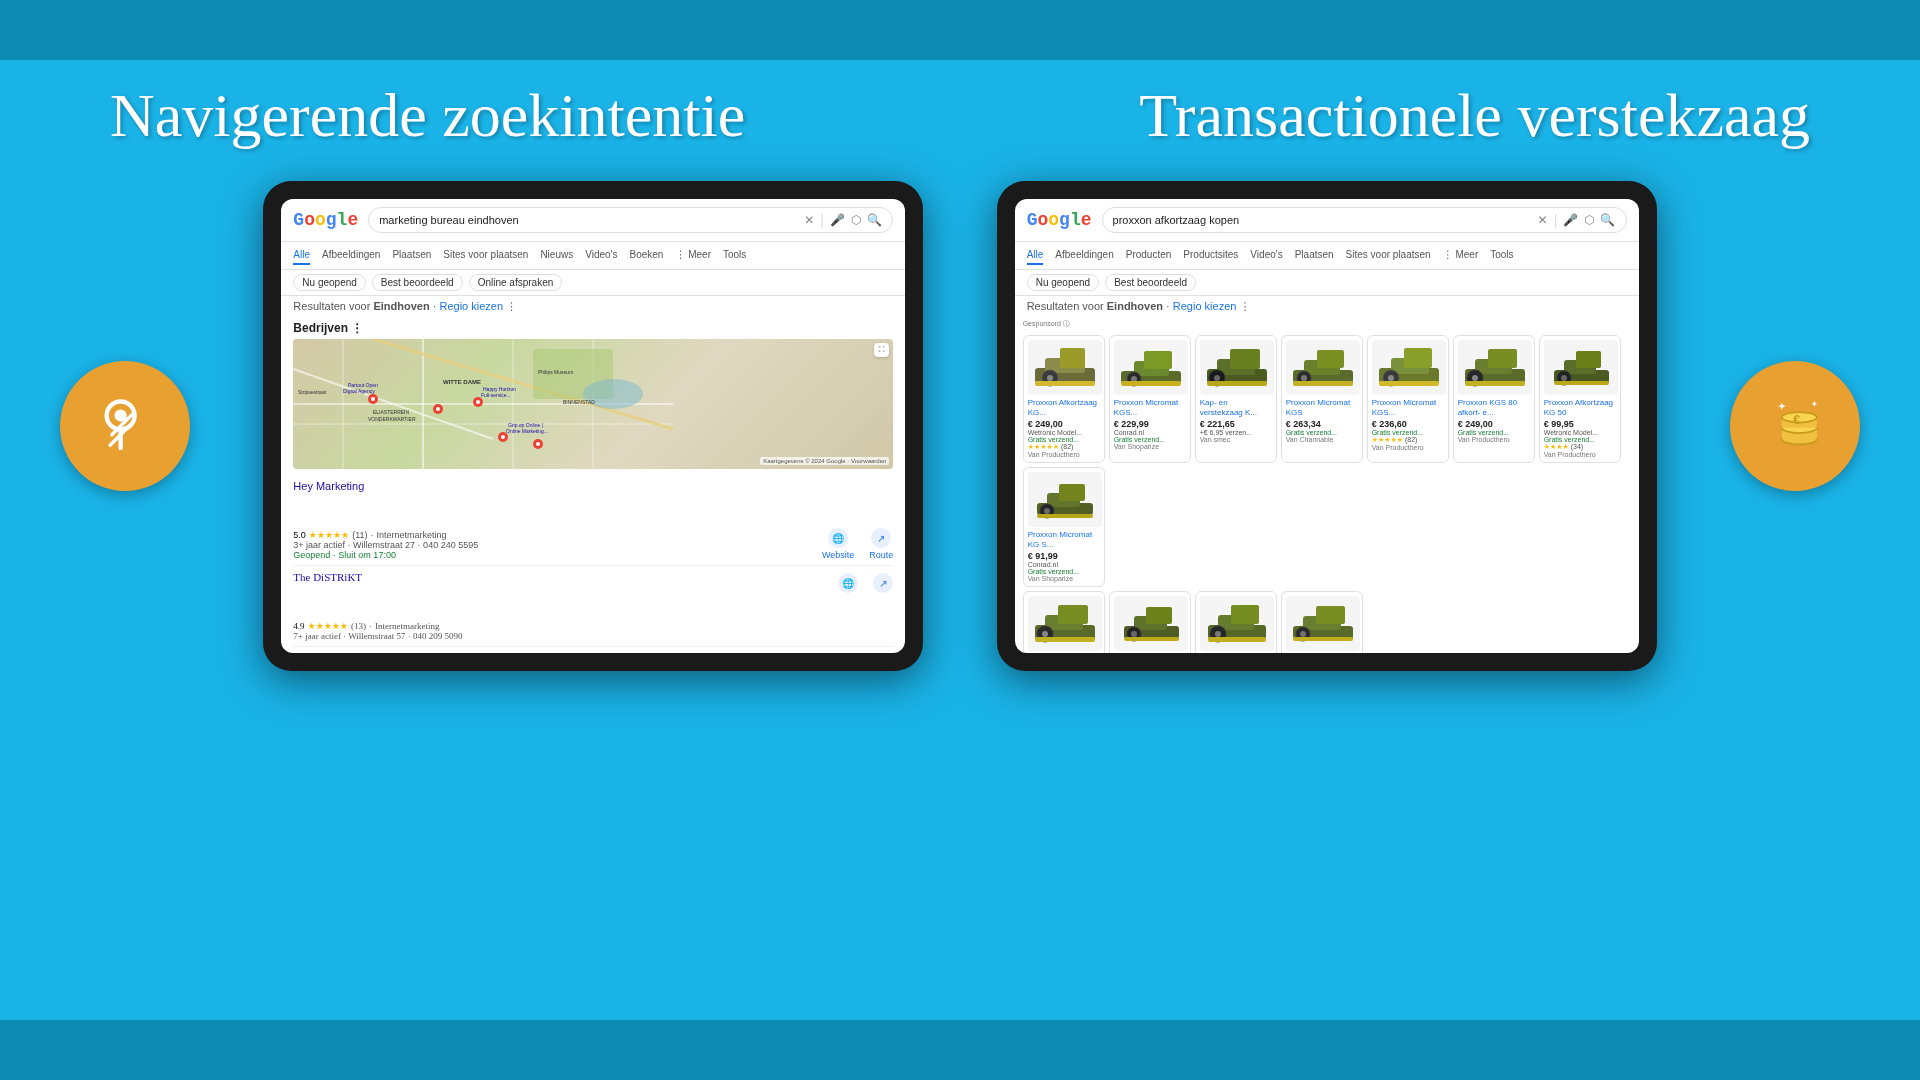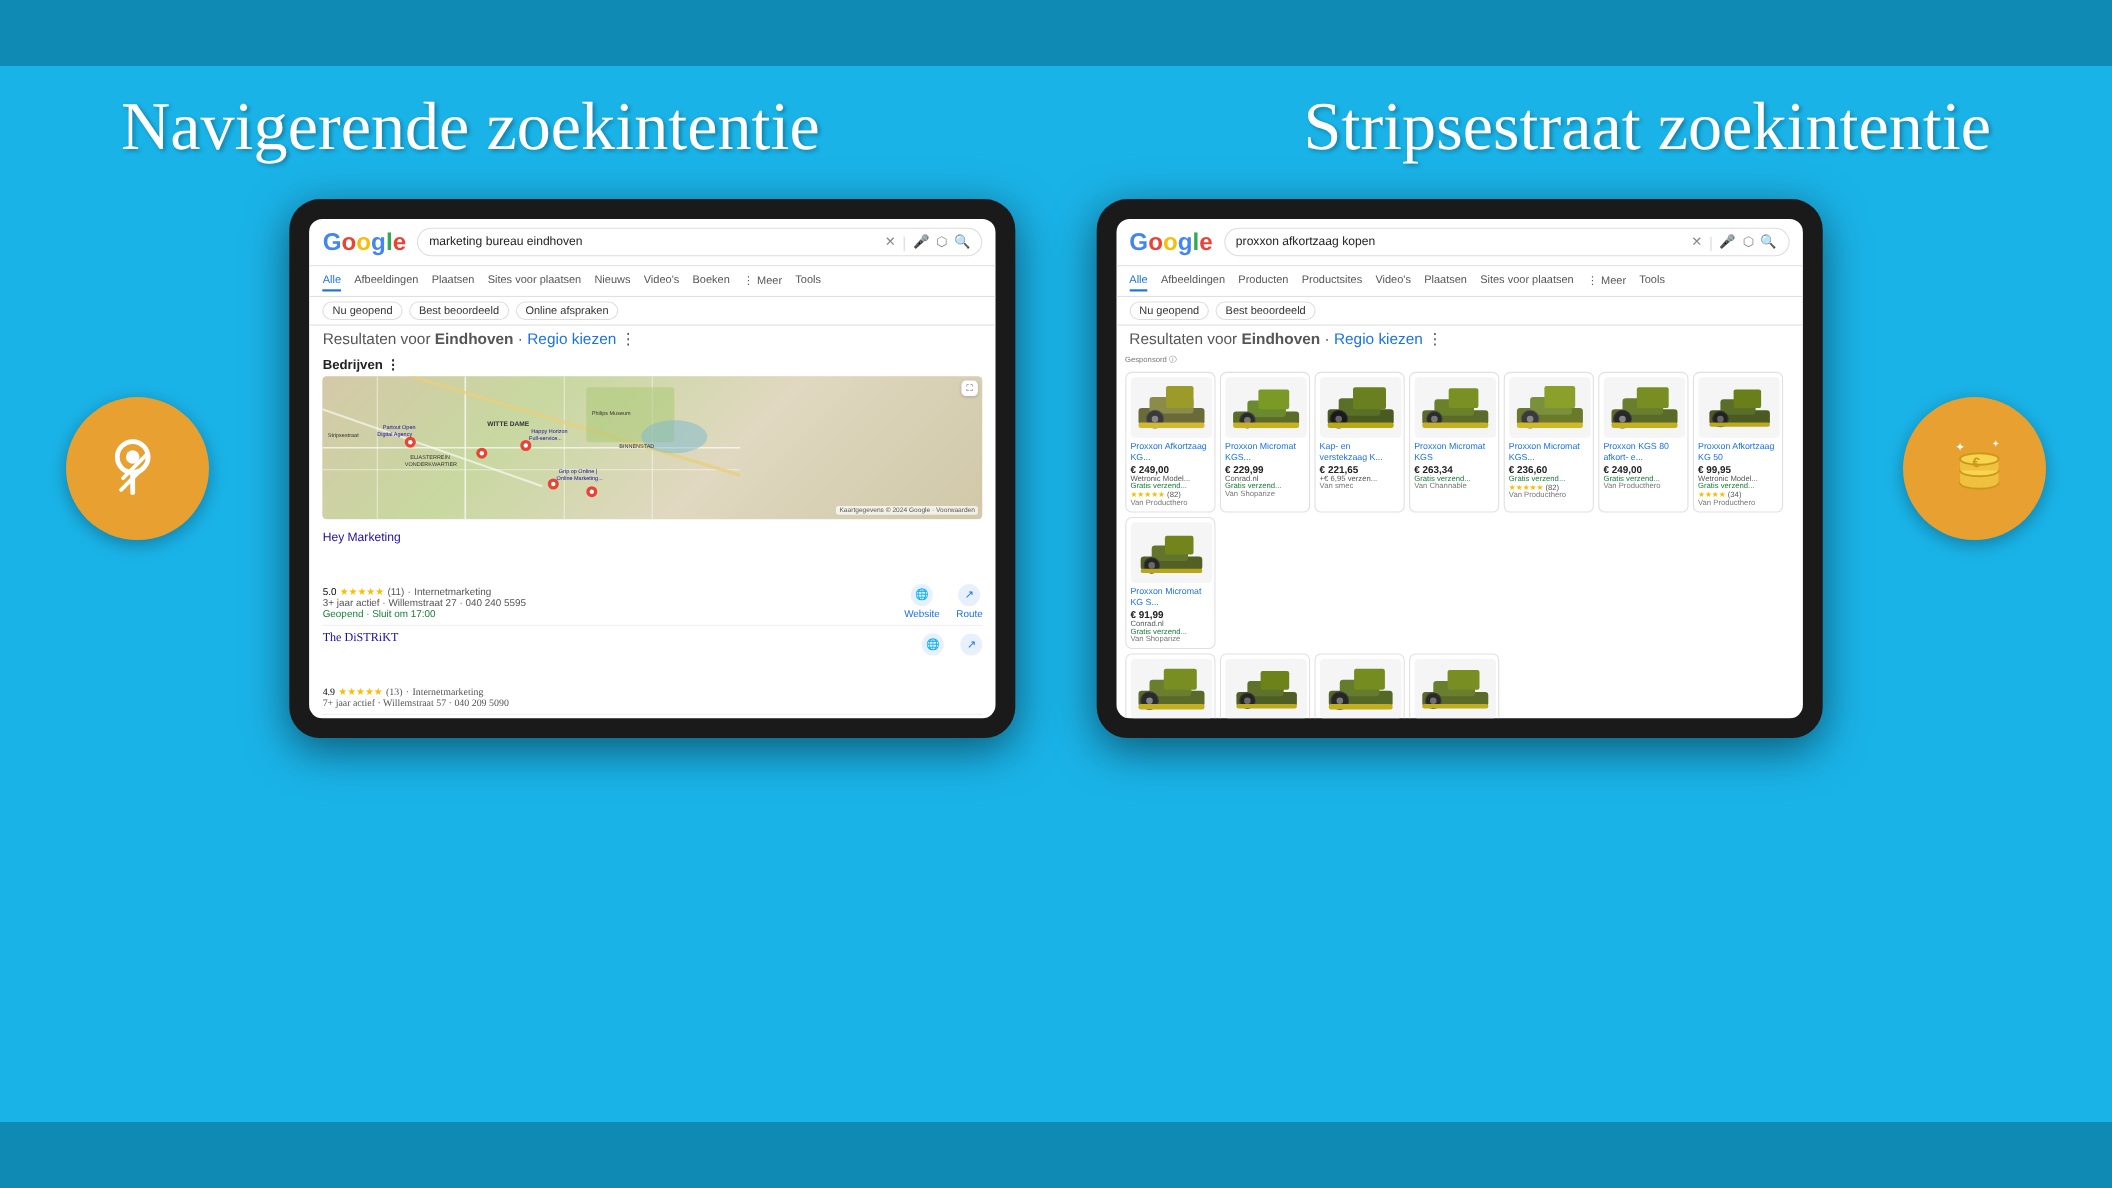--- a/index.html
+++ b/index.html
@@ -116,22 +116,23 @@
 
     .google-header {
       display: flex;
       align-items: center;
       padding: 8px 12px;
       border-bottom: 1px solid #e0e0e0;
       gap: 10px;
     }
 
     .google-logo {
-      font-size: 22px;
+      font-size: 18px;
       font-weight: bold;
+      font-family: Liberation Mono, monospace;
     }
     .g-blue { color: #4285f4; }
     .g-red { color: #ea4335; }
     .g-yellow { color: #fbbc05; }
     .g-green { color: #34a853; }
 
     .search-bar {
       flex: 1;
       display: flex;
       align-items: center;
@@ -174,21 +175,21 @@
       border: 1px solid #ddd;
       border-radius: 14px;
       padding: 2px 8px;
       font-size: 10px;
       cursor: pointer;
       color: #333;
     }
 
     .results-info {
       padding: 4px 12px;
-      font-size: 14px;
+      font-size: 11px;
       color: #555;
     }
 
     .results-info span { color: #1a73e8; }
 
     .businesses-section {
       padding: 4px 12px;
     }
 
     .businesses-title {
@@ -348,21 +349,21 @@
 </head>
 <body>
 
 <div class="bg">
   <div class="top-bar"></div>
 
   <div class="content-area">
 
     <div class="titles-row">
       <div class="section-title">Navigerende zoekintentie</div>
-      <div class="section-title">Stripsestraat zoekintentie</div>
+      <div class="section-title">Transactionele verstekzaag</div>
     </div>
 
     <div class="tablets-row">
 
       <div class="icon-circle">
 
         <svg viewBox="0 0 80 80">
           <circle cx="35" cy="28" r="16" fill="none" stroke="white" stroke-width="5"></circle>
           <circle cx="35" cy="28" r="7" fill="white"></circle>
           <line x1="35" y1="44" x2="35" y2="65" stroke="white" stroke-width="5" stroke-linecap="round"></line>

